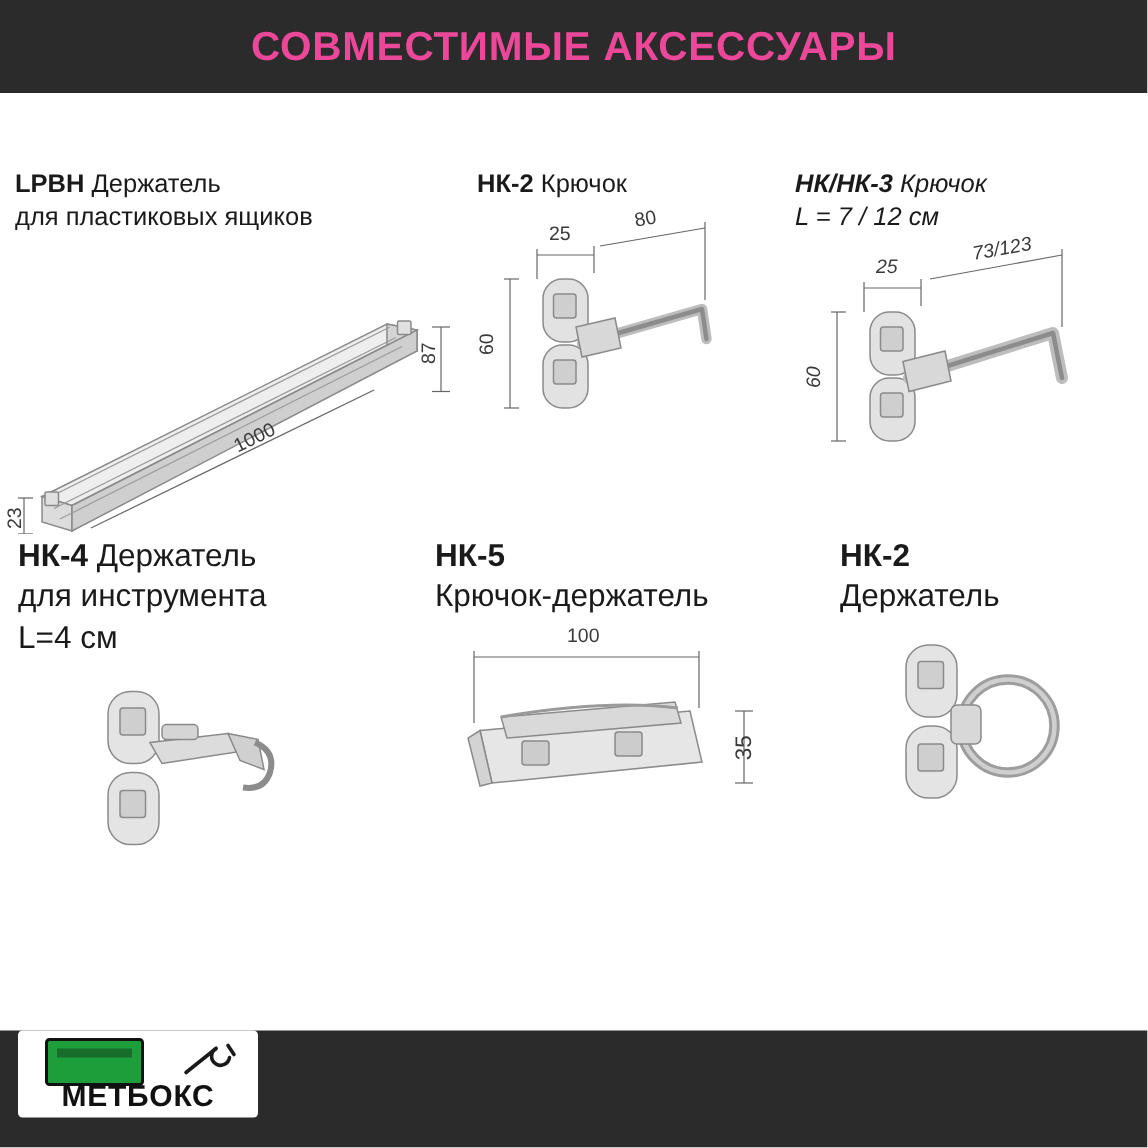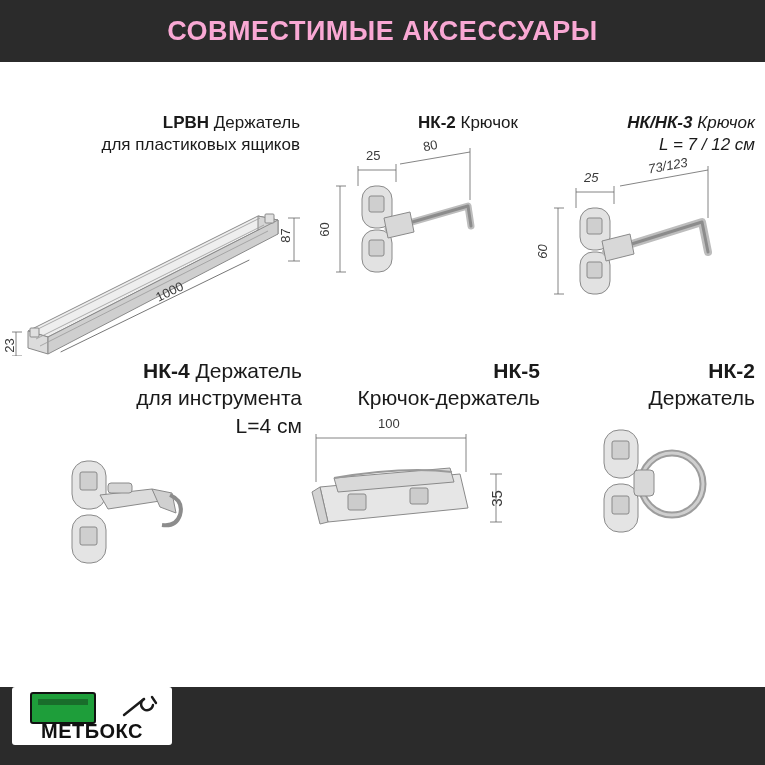--- a/index.html
+++ b/index.html
@@ -25,21 +25,21 @@
     left: 0;
     top: 0;
     width: 765px;
     height: 62px;
     background: #2b2b2b;
     display: flex;
     align-items: center;
     justify-content: center;
   }
   .header-title {
-    color: #f9a8d4;
+    color: #ec4899;
     font-size: 27px;
     font-weight: bold;
     letter-spacing: 0.5px;
     text-transform: uppercase;
   }
   
   .content {
     position: absolute;
     left: 0;
     top: 62px;
@@ -103,21 +103,21 @@
     width: 100%;
     text-align: center;
     font-size: 20px;
     font-weight: bold;
     color: #111;
     letter-spacing: 0.5px;
   }
   
   .item {
     position: absolute;
-    text-align: right;
+    text-align: left;
   }
   .caption {
     font-size: 17px;
     color: #1a1a1a;
     line-height: 1.28;
   }
   .caption .code {
     font-weight: bold;
   }
   .caption.big {

